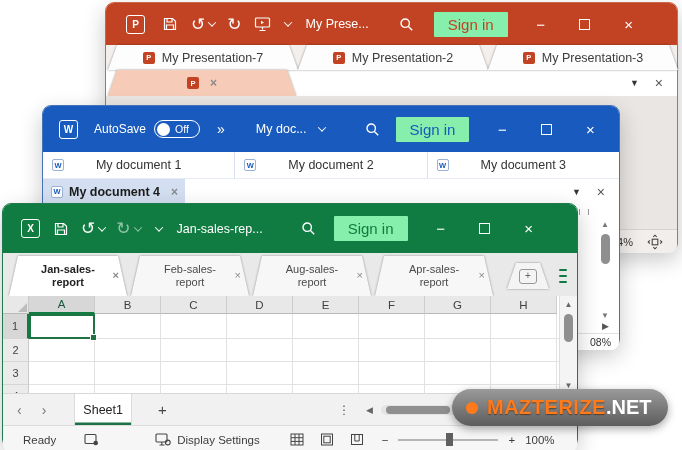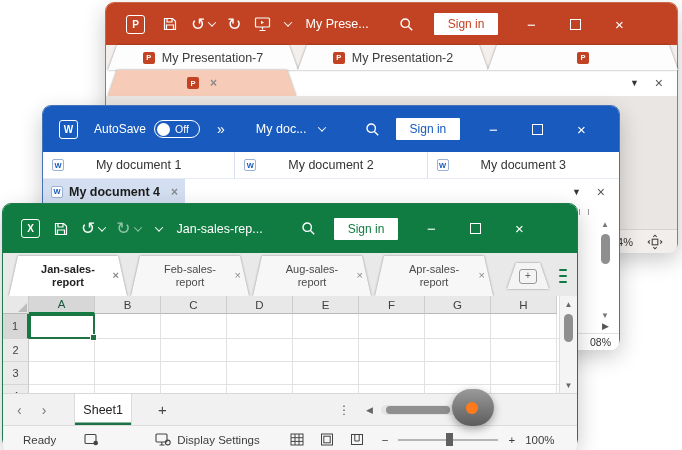--- a/index.html
+++ b/index.html
@@ -15,21 +15,21 @@
   .ppt .tb{height:42px;background:#C24323;border-radius:8px 8px 0 0;padding:0 12px 0 20px;}
   .word .tb{height:46px;background:#185ABD;border-radius:8px 8px 0 0;padding:0 12px 0 16px;}
   .excel .tb{height:49px;background:#107C41;border-radius:8px 8px 0 0;padding:0 12px 0 18px;}
   .applogo{width:17px;height:17px;border:1.2px solid #fff;border-radius:3px;display:grid;place-items:center;
            font-size:10px;font-weight:bold;flex:none;}
   .glyph{font-size:17px;line-height:1;}
   .dim{opacity:.55;}
   .chev{display:inline-block;width:5px;height:5px;border-right:1.5px solid currentColor;
         border-bottom:1.5px solid currentColor;transform:rotate(45deg) translate(-1px,-1px);}
   .tbtitle{font-size:12.5px;white-space:nowrap;}
-  .signin{background:#ffffff;padding:4px 14px;font-size:12px;border-radius:1px;}
+  .signin{background:#86efac;padding:4px 14px;font-size:15px;border-radius:1px;}
   .ppt .signin{color:#C24323;}.word .signin{color:#185ABD;}.excel .signin{color:#107C41;}
   .wbtn{margin-left:22px;display:flex;justify-content:center;align-items:center;width:22px;font-size:15px;}
   .maxbox{width:9px;height:9px;border:1.1px solid #fff;}
   
   .tsh{filter:drop-shadow(0 0 1px rgba(0,0,0,.4));}
   .trap{clip-path:polygon(9px 0,calc(100% - 9px) 0,100% 100%,0 100%);}
   .docicon{width:12px;height:12px;border-radius:2px;display:grid;place-items:center;font-size:7.5px;
            font-weight:bold;flex:none;}
   .docicon.p{background:#C24323;color:#fff;}
   .docicon.w{background:#fff;border:1px solid #9AB1D8;color:#185ABD;box-sizing:border-box;}
@@ -180,20 +180,21 @@
         </span>
       <span class="tsh">
           <span class="ppt-tab trap">
         <span class="docicon p">P</span>
         <span>My Presentation-2</span>
           </span>
         </span>
       <span class="tsh">
           <span class="ppt-tab trap">
         <span class="docicon p">P</span>
+        <span>My Presentation-3</span>
           </span>
         </span>
     </div>
     <div class="ppt-tabs2">
       <span class="tsh">
           <span class="ppt-active trap">
         <span class="docicon p">P</span>
         <span class="tclose">×</span>
           </span>
         </span>
@@ -441,15 +442,19 @@
             <span class="zthumb"></span>
           </span>
         <span>+</span>
       </span>
       <span style="margin-left:10px">100%</span>
     </div>
   </section>
 
   <div class="wm">
     <span class="wmdot"></span>
+    <span style="display:flex;align-items:center">
+      <span class="wmbrand">MAZTERIZE</span>
+      <span class="wmnet">.NET</span>
+    </span>
   </div>
 
 </div>
 
 </body></html>

